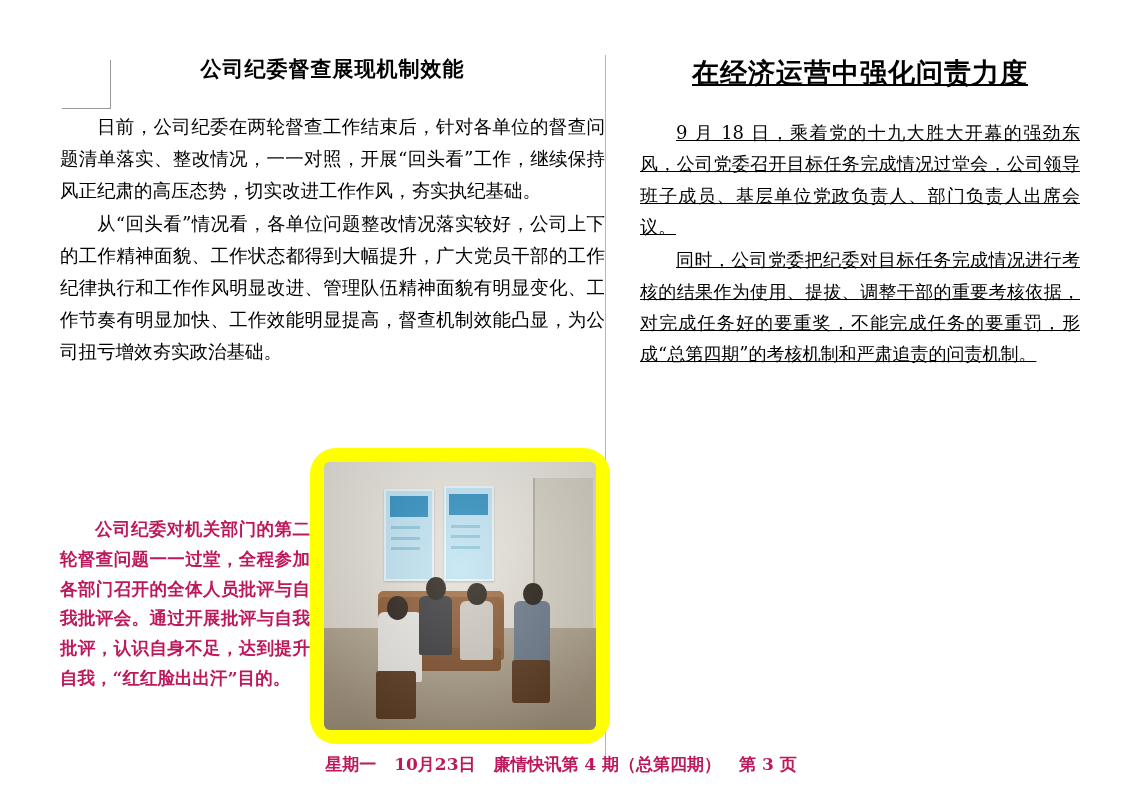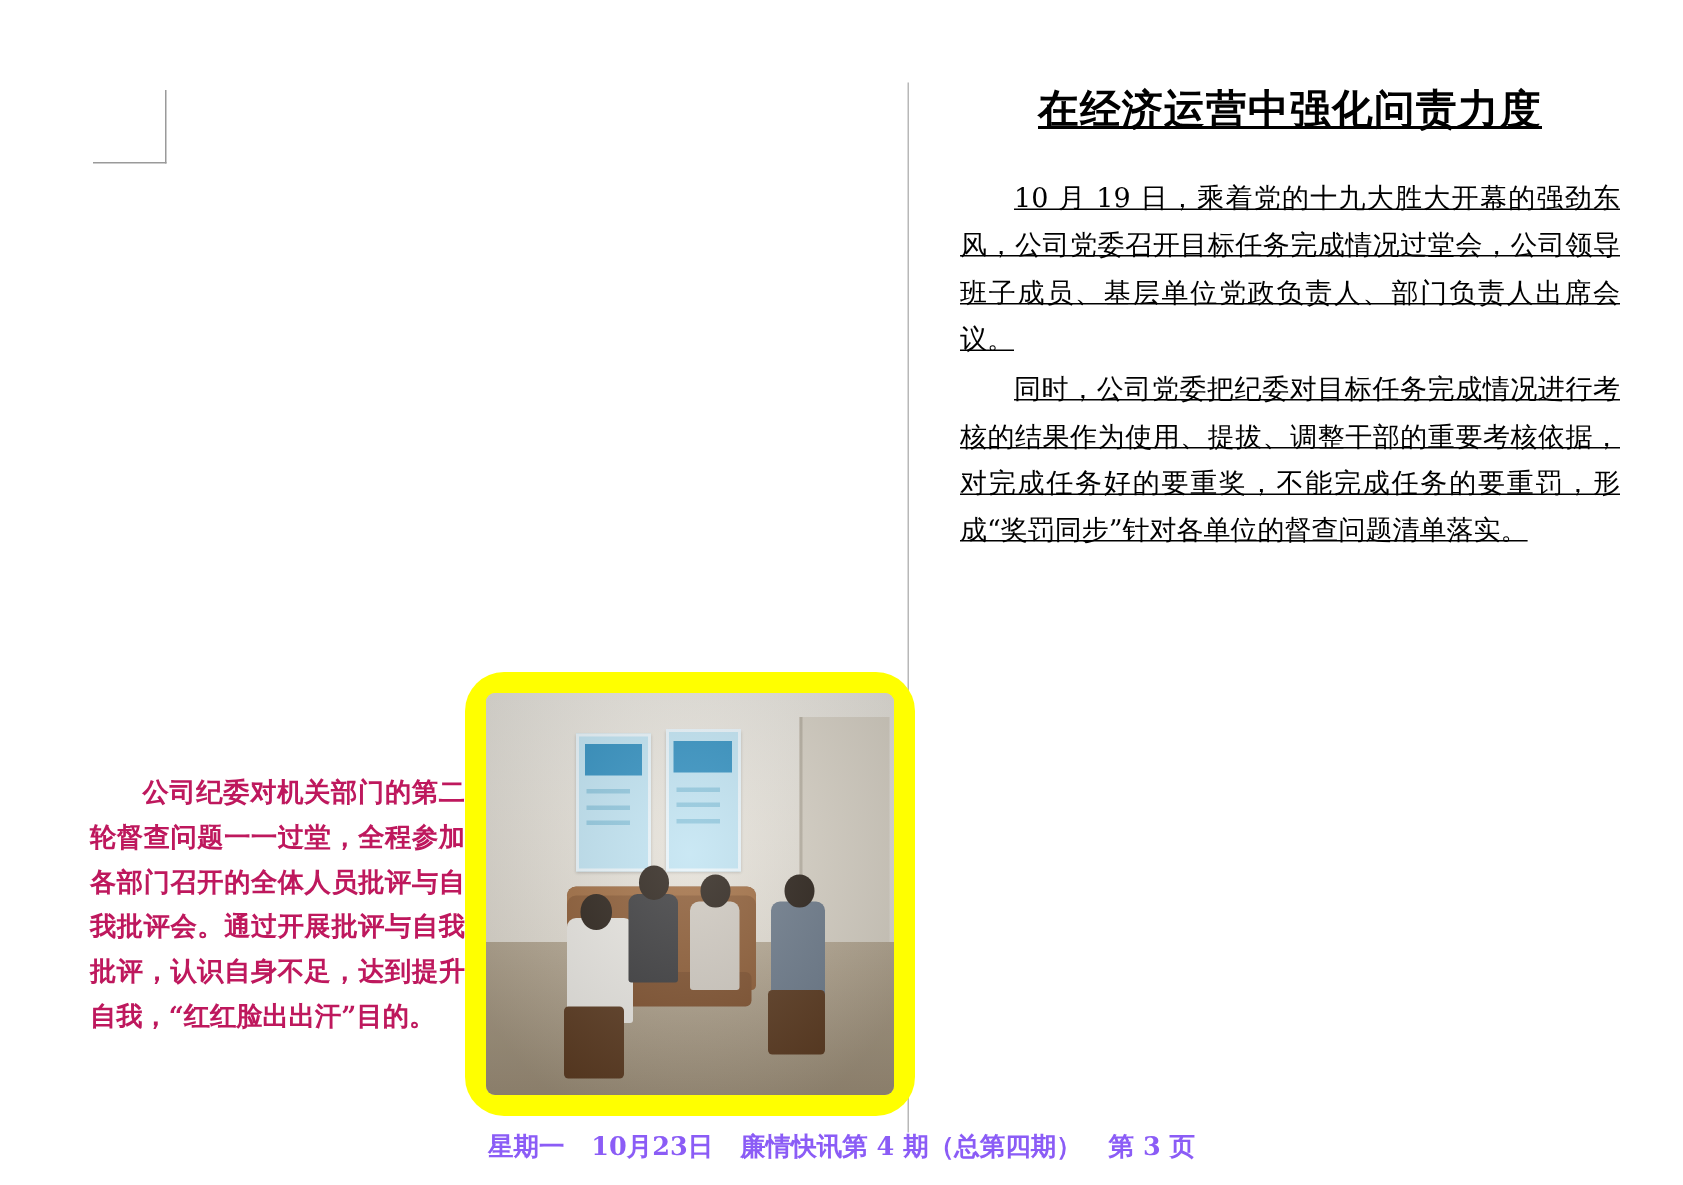--- a/index.html
+++ b/index.html
@@ -188,20 +188,25 @@
   .footer span { margin: 0 6px; }
 </style>
 </head>
 <body>
 
 <div class="page">
 
   <div class="corner-mark"></div>
   <div class="divider"></div>
 
+  <div class="col col-left">
+    <h1 class="headline headline-left">公司纪委督查展现机制效能</h1>
+    <p class="body">日前，公司纪委在两轮督查工作结束后，针对各单位的督查问题清单落实、整改情况，一一对照，开展“回头看”工作，继续保持风正纪肃的高压态势，切实改进工作作风，夯实执纪基础。</p>
+    <p class="body">从“回头看”情况看，各单位问题整改情况落实较好，公司上下的工作精神面貌、工作状态都得到大幅提升，广大党员干部的工作纪律执行和工作作风明显改进、管理队伍精神面貌有明显变化、工作节奏有明显加快、工作效能明显提高，督查机制效能凸显，为公司扭亏增效夯实政治基础。</p>
+  </div>
 
   <div class="caption-block">公司纪委对机关部门的第二轮督查问题一一过堂，全程参加各部门召开的全体人员批评与自我批评会。通过开展批评与自我批评，认识自身不足，达到提升自我，“红红脸出出汗”目的。</div>
 
   <div class="photo-frame">
     <div class="photo" role="img" aria-label="会议室内多人围坐开会的照片">
       <div class="ph-wall"></div>
       <div class="ph-poster ph-poster1">
         <div class="cap"></div>
         <div class="ln" style="top:40%"></div>
         <div class="ln" style="top:52%"></div>
@@ -230,24 +235,24 @@
       <div class="ph-head" style="left:73%; top:45%; width:7.5%; height:8.5%;"></div>
 
       <div class="ph-chair" style="left:19%; top:78%; width:15%; height:18%;"></div>
       <div class="ph-chair" style="left:69%; top:74%; width:14%; height:16%;"></div>
       <div class="ph-glow"></div>
     </div>
   </div>
 
   <div class="col col-right">
     <h1 class="headline headline-right">在经济运营中强化问责力度</h1>
-    <p class="body">10 月 19 日，乘着党的十九大胜大开幕的强劲东风，公司党委召开目标任务完成情况过堂会，公司领导班子成员、基层单位党政负责人、部门负责人出席会议。</p>
-    <p class="body">同时，公司党委把纪委对目标任务完成情况进行考核的结果作为使用、提拔、调整干部的重要考核依据，对完成任务好的要重奖，不能完成任务的要重罚，形成“奖罚同步”针对各单位的督查问题清单落实。</p>
-  </div>
-
-  <div class="footer" style="color: #8b5cf6;">
+    <p class="body">9 月 18 日，乘着党的十九大胜大开幕的强劲东风，公司党委召开目标任务完成情况过堂会，公司领导班子成员、基层单位党政负责人、部门负责人出席会议。</p>
+    <p class="body">同时，公司党委把纪委对目标任务完成情况进行考核的结果作为使用、提拔、调整干部的重要考核依据，对完成任务好的要重奖，不能完成任务的要重罚，形成“总第四期”的考核机制和严肃追责的问责机制。</p>
+  </div>
+
+  <div class="footer" style="color: #be185d;">
     <span>星期一</span>
     <span>10月23日</span>
     <span>廉情快讯第 4 期（总第四期）</span>
     <span>第 3 页</span>
   </div>
 
 </div>
 
 </body></html>

